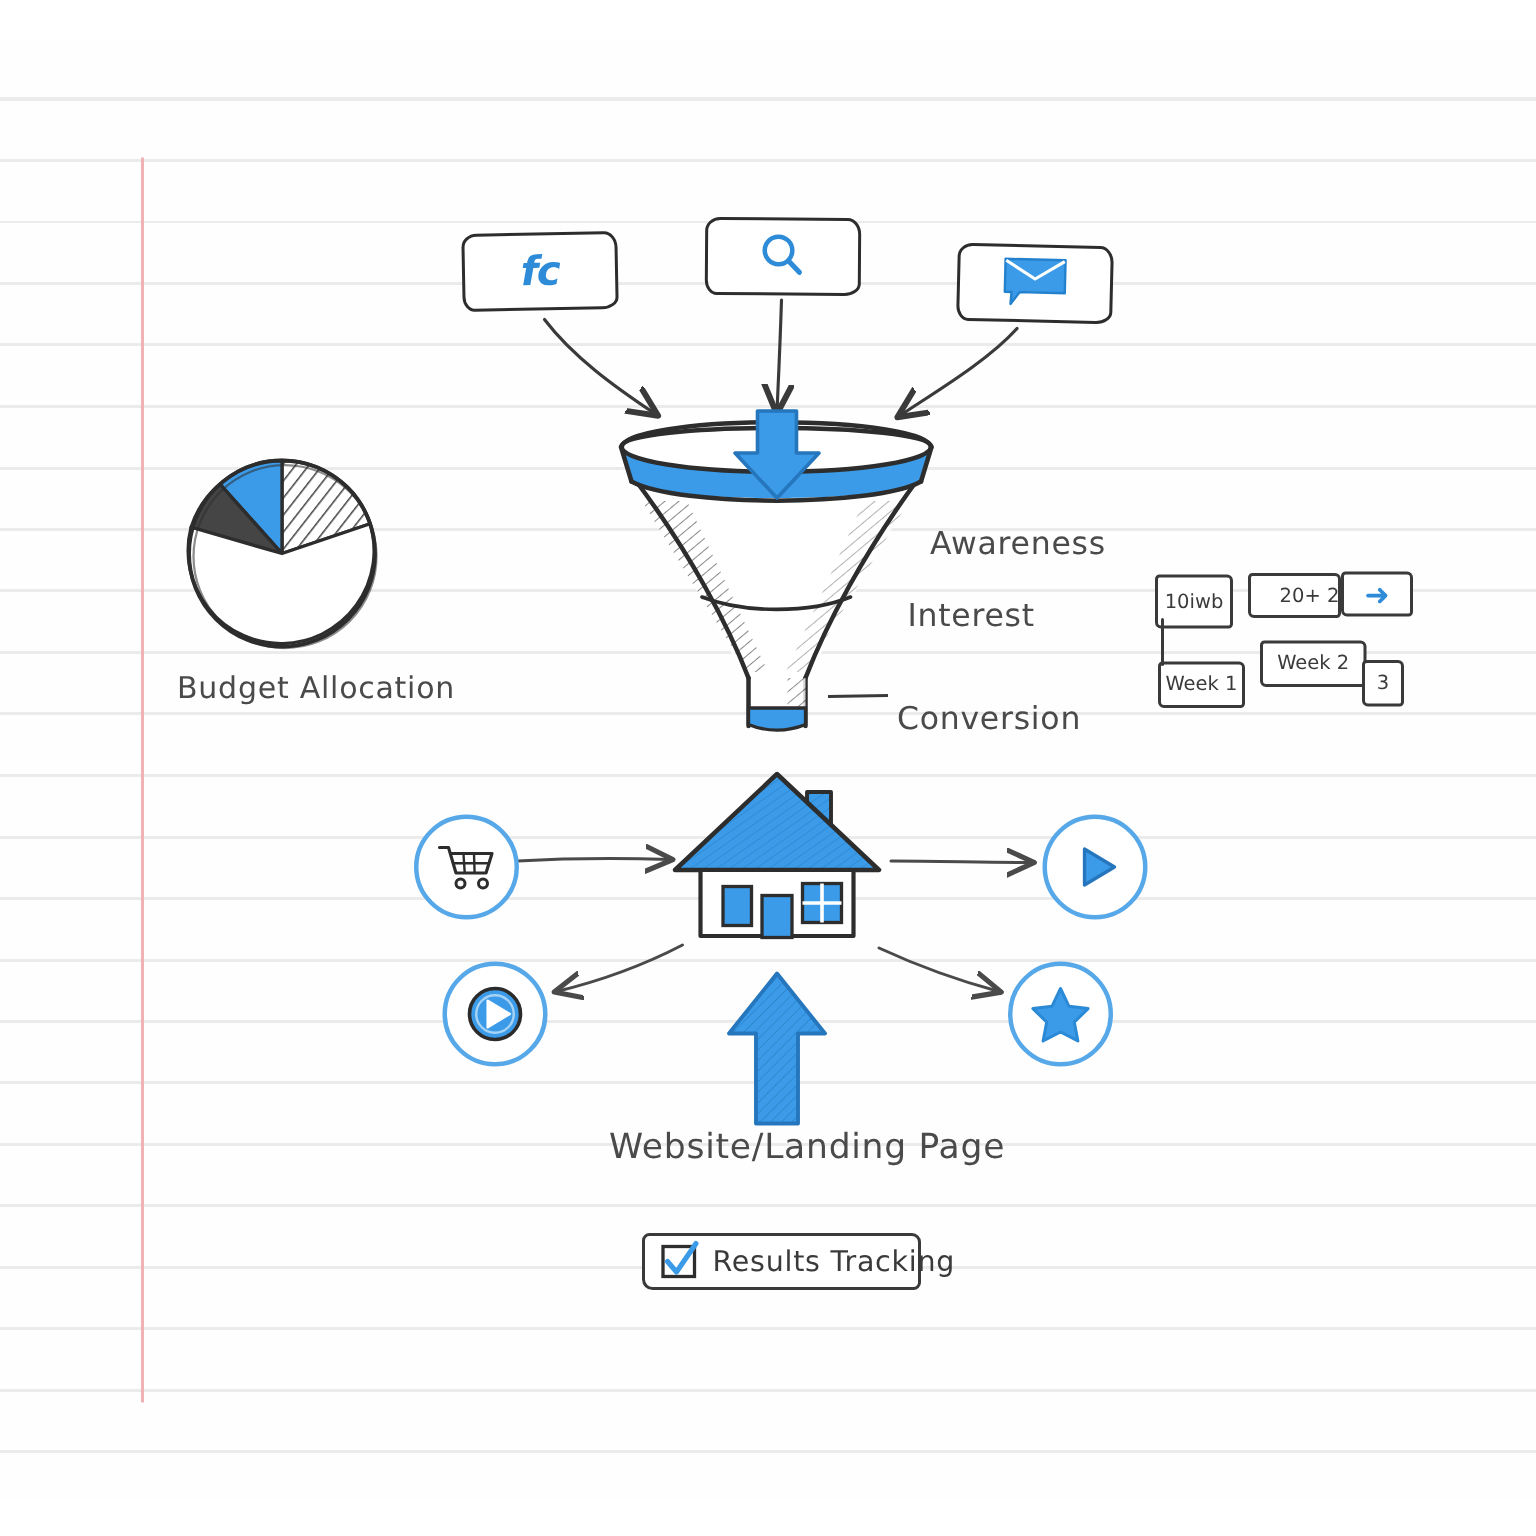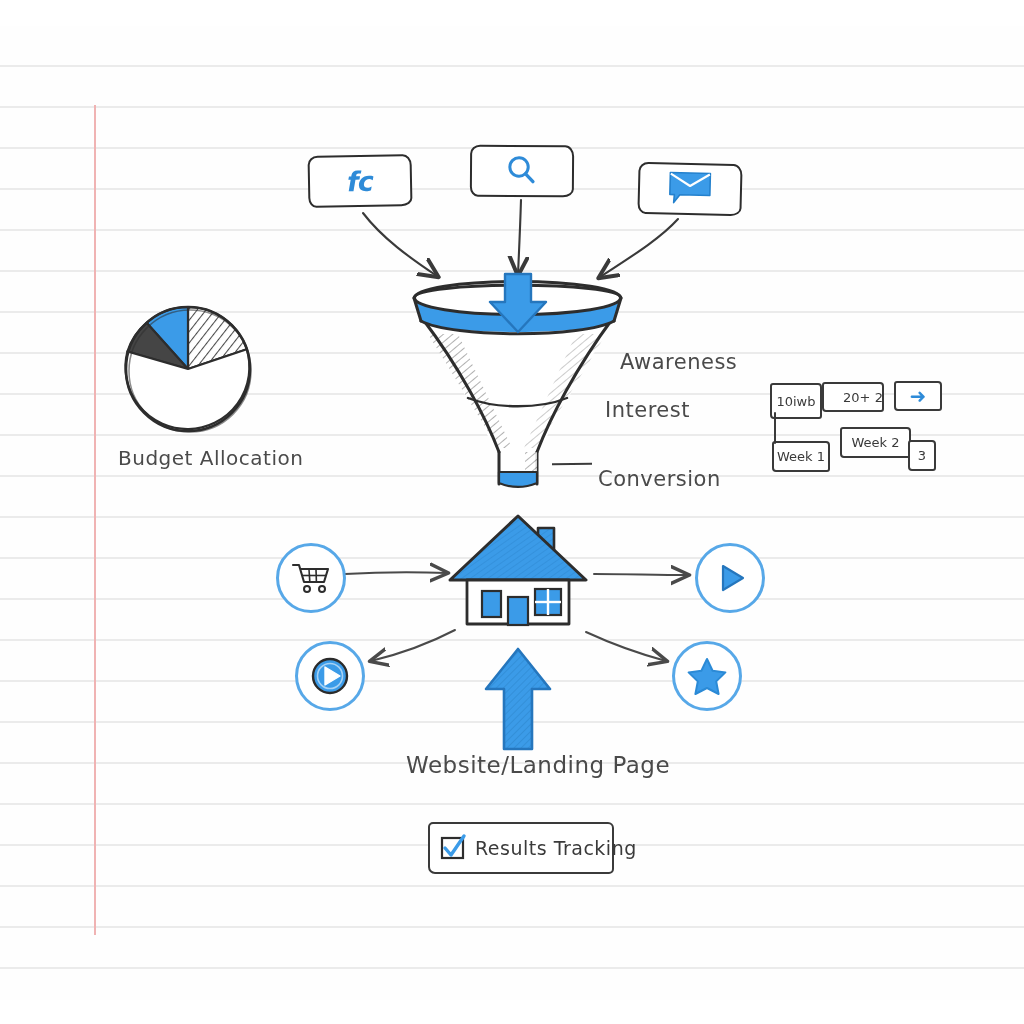--- a/index.html
+++ b/index.html
@@ -139,21 +139,21 @@
   #icon-video   { left: 295px; top: 641px; }
   #icon-star    { left: 672px; top: 641px; }
 
   
   #label-website {
     left: 406px; top: 752px;
     font-size: 23px; color: #4a4a4a; white-space: nowrap;
   }
   #results-box {
     left: 428px; top: 822px;
-    width: 186px; height: 52px;
+    width: 186px; height: 38px;
     border: 2.5px solid #3a3a3a;
     border-radius: 5px 6px 5px 7px;
     background: #fff;
     display: flex; align-items: center;
     padding-left: 10px;
     box-sizing: border-box;
   }
   #results-label {
     font-size: 19px; color: #3a3a3a;
     margin-left: 9px; white-space: nowrap;
@@ -269,21 +269,21 @@
 
     <path d="M66,66 L5.4,48.5 A62,62 0 1,0 124.8,46.2 Z" fill="#ffffff" stroke="#2d2d2d" stroke-width="2.2" stroke-linejoin="round"></path>
 
     <circle cx="66" cy="66" r="62" fill="none" stroke="#2d2d2d" stroke-width="2.6"></circle>
     <circle cx="68" cy="68" r="61" fill="none" stroke="#2d2d2d" stroke-width="1.5" opacity="0.55"></circle>
   </svg>
   <div class="node hand" id="label-budget">Budget Allocation</div>
 
   <div class="node" id="schedule" style="width:176px;height:96px;">
     <div class="cell" style="left:0px;  top:0px;  width:52px; height:36px;">10iwb</div>
-    <div class="cell" style="left:52px; top:-1px; width:62px; height:30px;padding-left:20px;">20+ 2</div>
+    <div class="cell" style="left:62px; top:-1px; width:62px; height:30px;padding-left:20px;">20+ 2</div>
     <div class="cell cell-chevron" style="left:124px;top:-2px;width:48px; height:30px;">➜</div>
 
     <div class="cell" style="left:2px;  top:58px; width:58px; height:31px;">Week 1</div>
     <div class="cell" style="left:70px; top:44px; width:71px; height:31px;">Week 2</div>
     <div class="cell" style="left:138px;top:57px; width:28px; height:31px;">3</div>
 
     <svg style="position:absolute;left:0;top:0;width:176px;height:96px;pointer-events:none;">
       <path d="M5,30 L5,60" fill="none" stroke="#3a3a3a" stroke-width="2" stroke-linecap="round"></path>
     </svg>
   </div>

